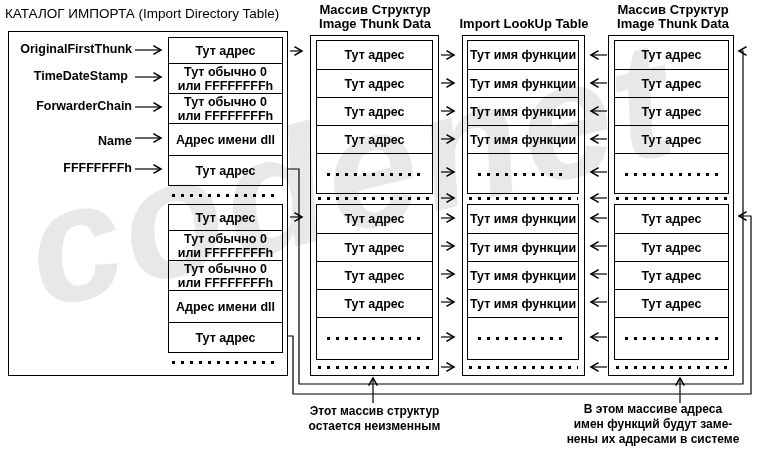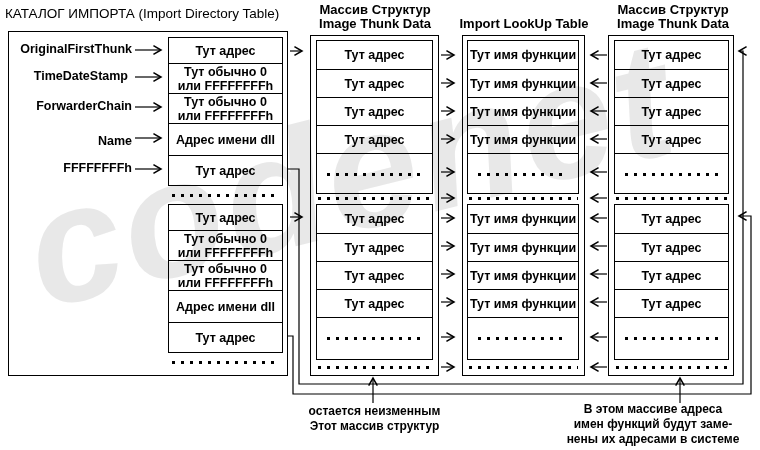--- a/index.html
+++ b/index.html
@@ -212,22 +212,22 @@
     <div class="irow">
         <span>Тут адрес</span>
       </div>
     <div class="dotarea" style="height:42px">
         <div class="dots"></div>
       </div>
   </div>
   <div class="dotline" style="left:616px;top:366px;width:111px"></div>
 
   <div class="caption" style="left:282px;top:404px;width:185px">
+    <div>Этот массив структур</div>
     <div>остается неизменным</div>
-    <div>Этот массив структур</div>
   </div>
   <div class="caption" style="left:543px;top:402px;width:220px">
     <div>В этом массиве адреса</div>
     <div>имен функций будут заме-</div>
     <div>нены их адресами в системе</div>
   </div>
 
   <svg class="overlay" width="760" height="450" viewBox="0 0 760 450">
     <defs>
       <marker id="ah" viewBox="0 0 10 10" refX="8" refY="5" markerWidth="9" markerHeight="9" orient="auto">

